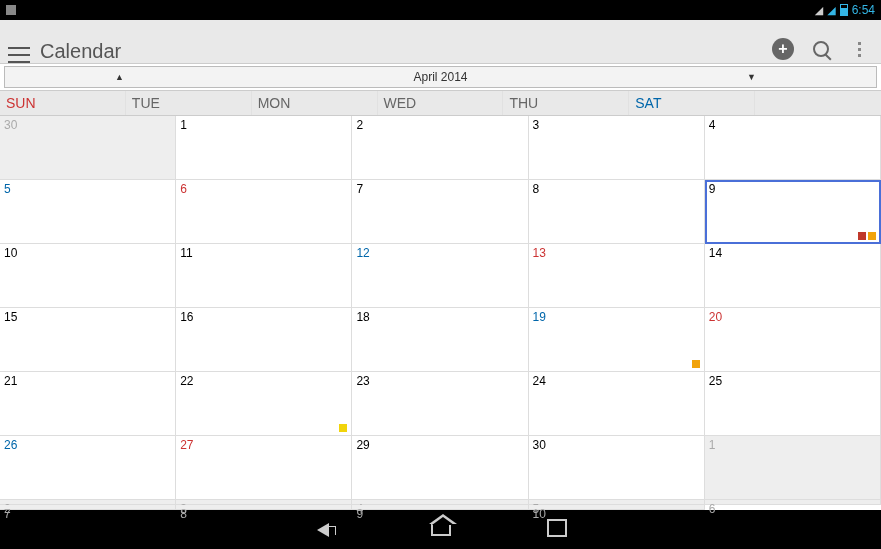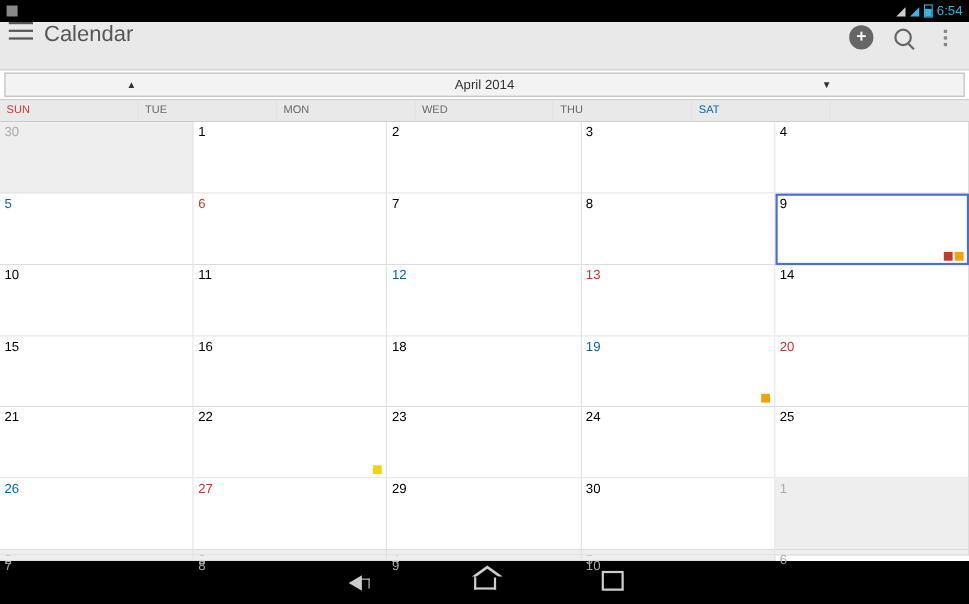--- a/index.html
+++ b/index.html
@@ -6,39 +6,39 @@
   html, body { width: 881px; height: 549px; font-family: "Helvetica Neue", Arial, sans-serif; overflow: hidden; background: #000; }
   .statusbar { height: 20px; background: #000; display: flex; align-items: center; justify-content: space-between; padding: 0 6px; color: #33b5e5; font-size: 12px; }
   .statusbar-left { display: flex; align-items: center; gap:4px; }
   .statusbar-right { display: flex; align-items: center; gap: 4px; }
   .batt { width: 8px; height: 12px; border: 1px solid #33b5e5; position: relative; }
   .batt::after { content:""; position:absolute; left:0; right:0; bottom:0; height:70%; background:#33b5e5; }
   .sq { width:10px; height:10px; background:#888; }
 
   .app { background:#fff; height: 490px; display:flex; flex-direction:column; }
 
-  .actionbar { height: 44px; background: #e9e9e9; border-bottom:1px solid #ccc; display:flex; align-items:flex-start; padding:0 8px; gap:10px; }
+  .actionbar { height: 44px; background: #e9e9e9; border-bottom:1px solid #ccc; display:flex; align-items:flex-end; padding:0 8px; gap:10px; }
   .hamburger { width:22px; height:16px; display:flex; flex-direction:column; justify-content:space-between; cursor:pointer;}
   .hamburger span { display:block; height:2px; background:#555; }
   .app-title { font-size:20px; color:#555; font-weight:300; flex:0 0 auto; }
   .spacer { flex:1; }
   .action-icon { width:28px; height:28px; display:flex; align-items:center; justify-content:center; cursor:pointer; color:#666; }
   .plus-circle { width:22px; height:22px; border-radius:50%; background:#666; color:#fff; display:flex; align-items:center; justify-content:center; font-size:16px; font-weight:bold; line-height:1;}
   .mag { width:16px; height:16px; border:2px solid #666; border-radius:50%; position:relative;}
   .mag::after{content:""; position:absolute; width:8px; height:2px; background:#666; bottom:-3px; right:-5px; transform:rotate(45deg);}
   .overflow { display:flex; flex-direction:column; gap:3px; align-items:center;}
   .overflow span { width:3px; height:3px; background:#888; display:block;}
 
   .monthbar { height:22px; margin:2px 4px; border:1px solid #bbb; background:#f3f3f3; display:flex; align-items:center; font-size:12px; color:#333; position:relative; cursor:pointer;}
   .monthbar .arrow-l { position:absolute; left:110px; font-size:9px;}
   .monthbar .label { margin:0 auto; }
   .monthbar .arrow-r { position:absolute; right:120px; font-size:9px;}
 
   .dayheader { display:grid; grid-template-columns: repeat(7, 1fr); background:#e9e9e9; border-top:1px solid #ccc; border-bottom:1px solid #ccc;}
-  .dayheader div { font-size:10px; padding:4px 6px; color:#666; border-right:1px solid rgba(0,0,0,0.03);}
+  .dayheader div { font-size:14px; padding:4px 6px; color:#666; border-right:1px solid rgba(0,0,0,0.03);}
   .dayheader .sun { color:#c33; }
   .dayheader .sat { color:#06a; }
 
   .grid { flex:1; display:grid; grid-template-columns: repeat(5, 1fr); grid-template-rows: repeat(6, 1fr); }
   .cell { border-right:1px solid #ddd; border-bottom:1px solid #ddd; padding:2px 4px; font-size:12px; position:relative; background:#fff;}
   .cell.other { background:#eee; color:#aaa; }
   .cell .num { position:absolute; top:2px; left:4px; }
   .cell.sun .num { color:#c33; }
   .cell.sat .num { color:#06a; }
   .cell.other .num { color:#aaa !important; }

